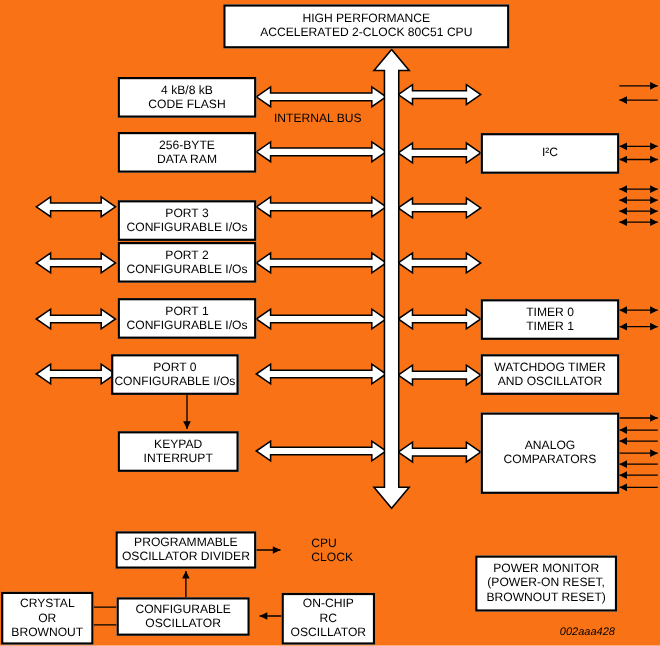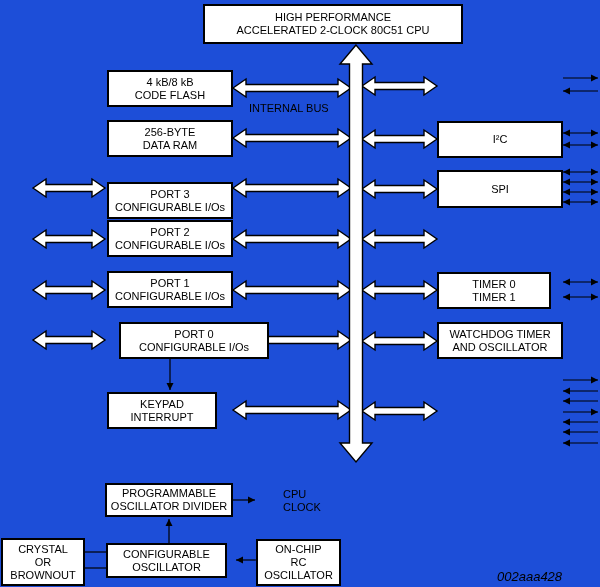--- a/index.html
+++ b/index.html
@@ -1,23 +1,23 @@
 <!DOCTYPE html>
 <html><head>
 <meta charset="utf-8">
 <style>
   html,body{margin:0;padding:0;background:#fff;}
-  .stage{position:relative;width:600px;height:587px;background:#1d4ed8;
+  .stage{position:relative;width:600px;height:587px;background:#f97316;
          font-family:"Liberation Sans",sans-serif;color:#000;overflow:hidden;}
   .layer{position:absolute;left:0;top:0;}
   .box{position:absolute;box-sizing:border-box;border:2px solid #000;background:#fff;
        display:flex;align-items:center;justify-content:center;text-align:center;
        font-size:11px;line-height:13px;white-space:pre-line;}
   .freelabel{position:absolute;font-size:11px;line-height:13px;white-space:pre-line;}
-  .fig-id{position:absolute;font-size:13px;font-style:italic;text-align:right;}
+  .fig-id{position:absolute;font-size:10px;font-style:italic;text-align:right;}
 </style>
 </head>
 <body>
 
 <div class="stage">
 
   <svg class="layer" width="600" height="587">
       <polygon points="233,88 246,79 246,84.5 338,84.5 338,79 351,88 338,97 338,91.5 246,91.5 246,97" fill="#ffffff" stroke="#000000" stroke-width="1.4"></polygon>
       <polygon points="233,138 246,129 246,134.5 338,134.5 338,129 351,138 338,147 338,141.5 246,141.5 246,147" fill="#ffffff" stroke="#000000" stroke-width="1.4"></polygon>
       <polygon points="233,188 246,179 246,184.5 338,184.5 338,179 351,188 338,197 338,191.5 246,191.5 246,197" fill="#ffffff" stroke="#000000" stroke-width="1.4"></polygon>
@@ -99,40 +99,44 @@
   <div class="box" style="left:107px;top:70px;width:126px;height:37px">4 kB/8 kB
 CODE FLASH</div>
   <div class="box" style="left:107px;top:120px;width:126px;height:37px">256-BYTE
 DATA RAM</div>
   <div class="box" style="left:107px;top:182px;width:126px;height:37px">PORT 3
 CONFIGURABLE I/Os</div>
   <div class="box" style="left:107px;top:220px;width:126px;height:37px">PORT 2
 CONFIGURABLE I/Os</div>
   <div class="box" style="left:107px;top:271px;width:126px;height:37px">PORT 1
 CONFIGURABLE I/Os</div>
-  <div class="box" style="left:119px;top:322px;width:150px;height:37px">PORT 0
+  <div class="box" style="left:101px;top:322px;width:116px;height:37px">PORT 0
 CONFIGURABLE I/Os</div>
   <div class="box" style="left:107px;top:392px;width:110px;height:37px">KEYPAD
 INTERRUPT</div>
 
   <div class="box" style="left:437px;top:121px;width:126px;height:37px">I²C</div>
-  <div class="box" style="left:437px;top:170px;width:126px;height:38px">SPI</div>
-  <div class="box" style="left:437px;top:272px;width:114px;height:37px">TIMER 0
+  <div class="box" style="left:437px;top:272px;width:126px;height:37px">TIMER 0
 TIMER 1</div>
   <div class="box" style="left:437px;top:322px;width:126px;height:37px">WATCHDOG TIMER
 AND OSCILLATOR</div>
+  <div class="box" style="left:437px;top:375px;width:126px;height:74px">ANALOG
+COMPARATORS</div>
 
   <div class="box" style="left:105px;top:483px;width:128px;height:34px">PROGRAMMABLE
 OSCILLATOR DIVIDER</div>
   <div class="freelabel" style="left:259px;top:488px;margin-left:24px;">CPU
 CLOCK</div>
   <div class="box" style="left:1px;top:538px;width:84px;height:48px">CRYSTAL
 OR
 BROWNOUT</div>
   <div class="box" style="left:106px;top:543px;width:121px;height:35px">CONFIGURABLE
 OSCILLATOR</div>
   <div class="box" style="left:256px;top:539px;width:85px;height:47px">ON-CHIP
 RC
 OSCILLATOR</div>
 
+  <div class="box" style="left:432px;top:505px;width:129px;height:51px">POWER MONITOR
+(POWER-ON RESET,
+BROWNOUT RESET)</div>
 
   <div class="fig-id" style="left:497px;top:569px;width:62px;">002aaa428</div>
 </div>
 
 </body></html>

